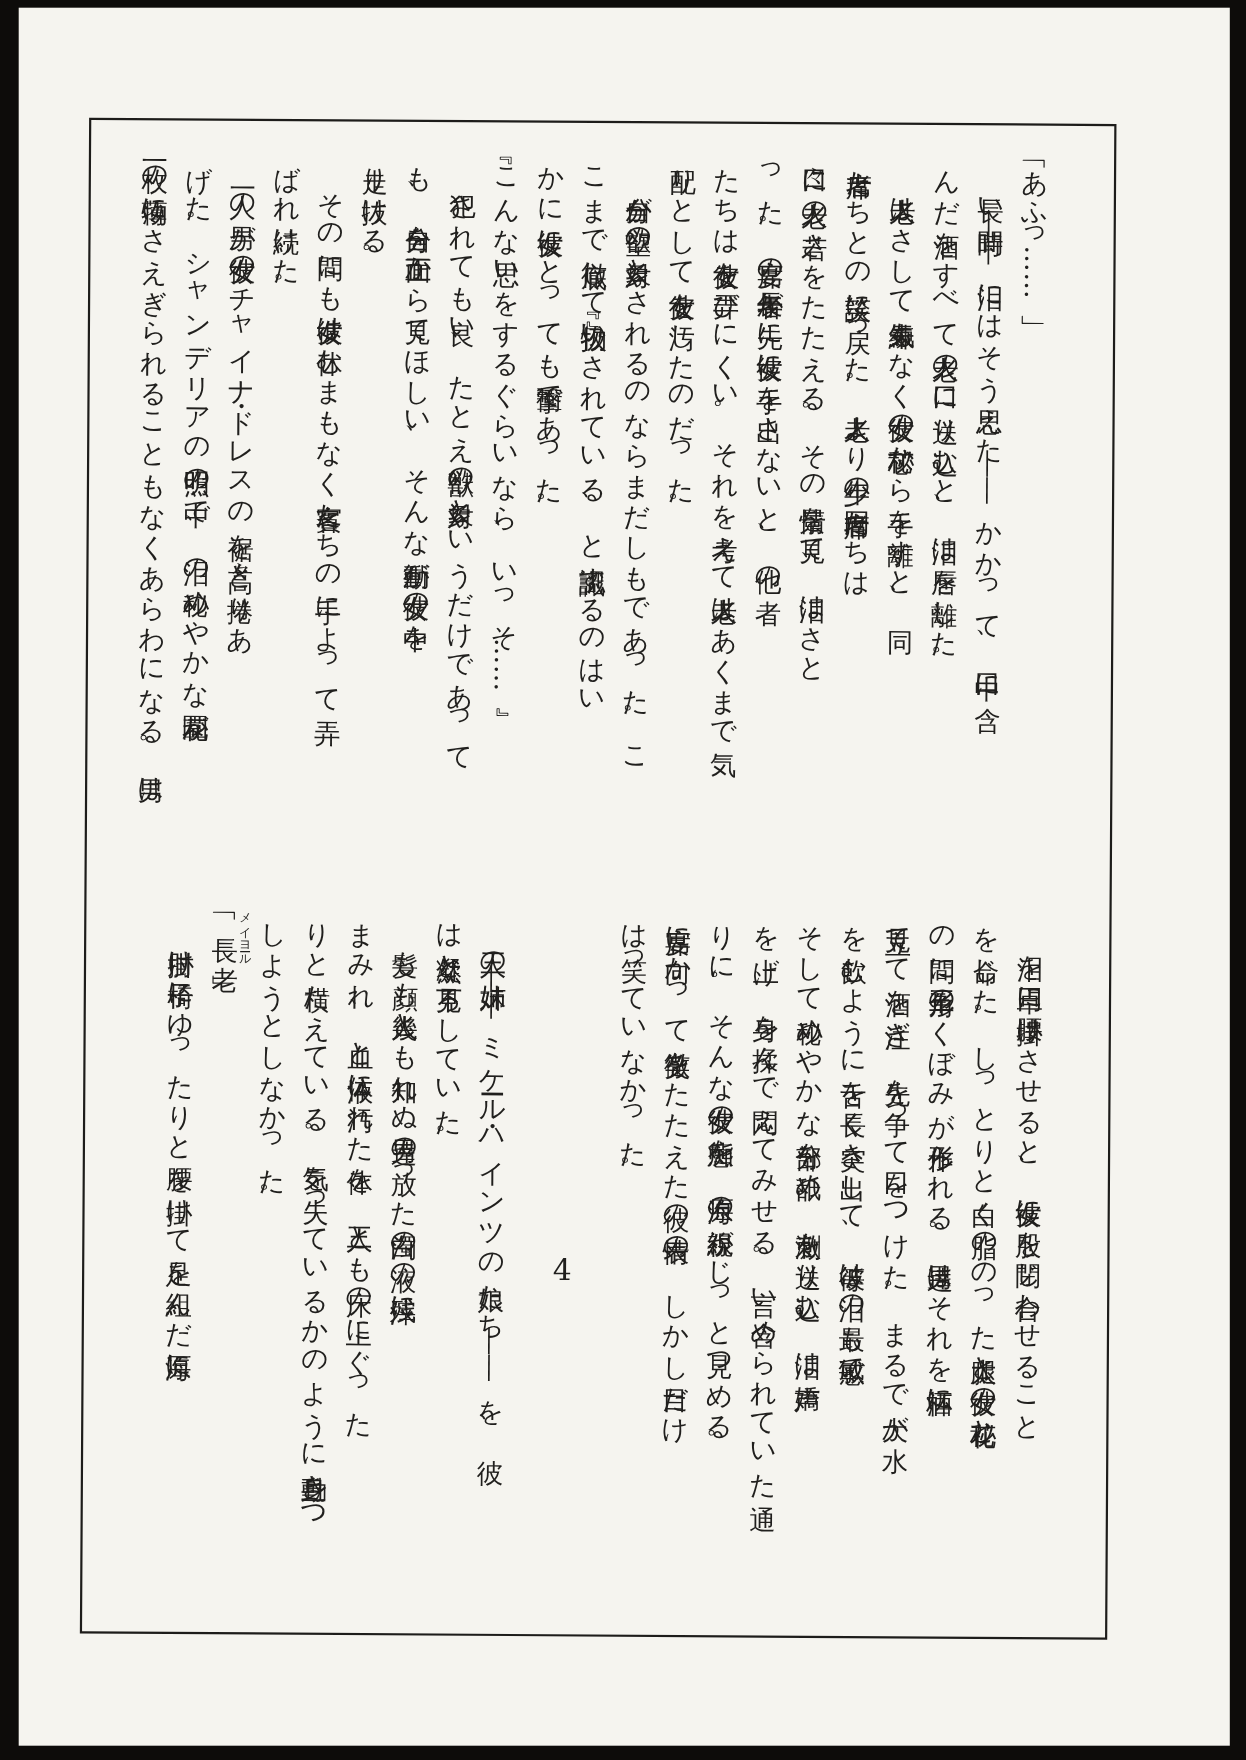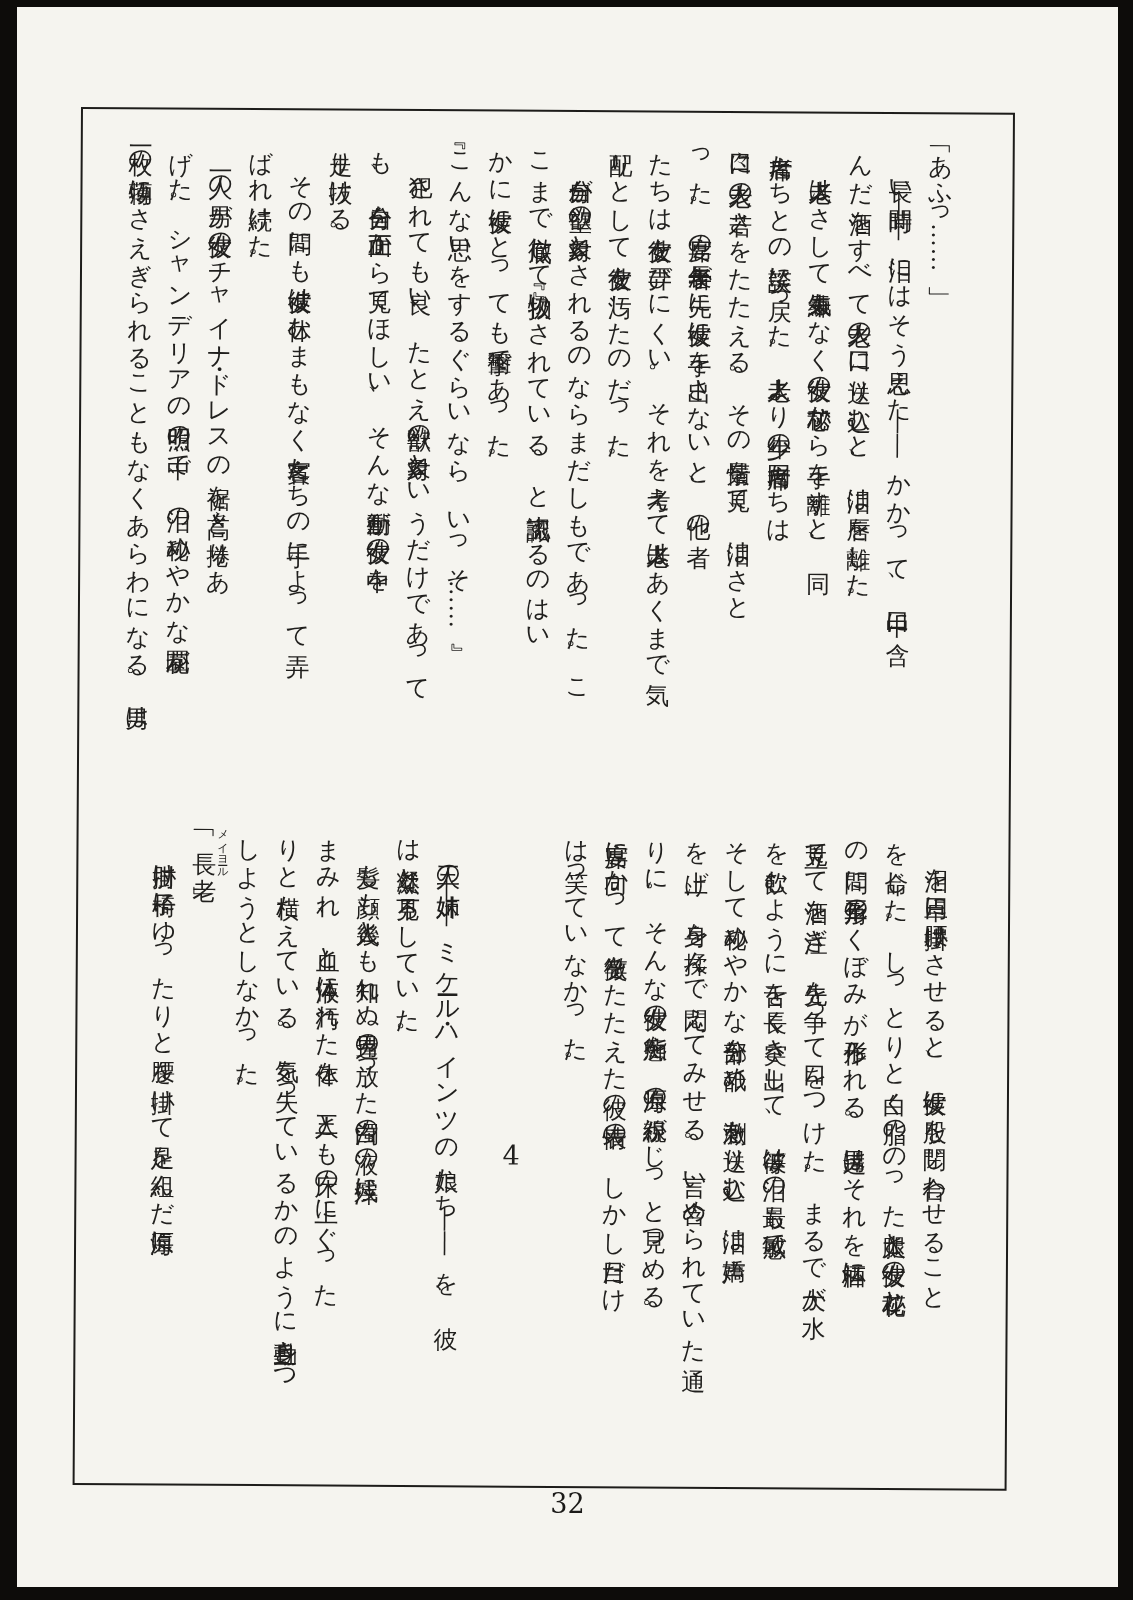--- a/index.html
+++ b/index.html
@@ -120,14 +120,13 @@
         <p class="vline">　三人の姉妹――ミケール・ハインツの娘たち――を、彼</p>
         <p class="vline">は凝然と見下ろしていた。</p>
         <p class="vline">　髪も顔も幾人とも知れぬ男達の放った白濁の液の残滓に</p>
         <p class="vline">まみれ、血と体液に汚れた体を、三人とも床の上にぐった</p>
         <p class="vline">りと横たえている。気を失っているかのように身動き一つ</p>
         <p class="vline">しようとしなかった。</p>
         <p class="vline">「<ruby>長老<rt>メイヨール</rt></ruby>」</p>
         <p class="vline">　肘掛け椅子にゆったりと腰を掛けて足を組んだ海原に、</p>
       </div>
   </div>
-  <div class="page-num">32</div>
 </div>
 
 </body></html>

